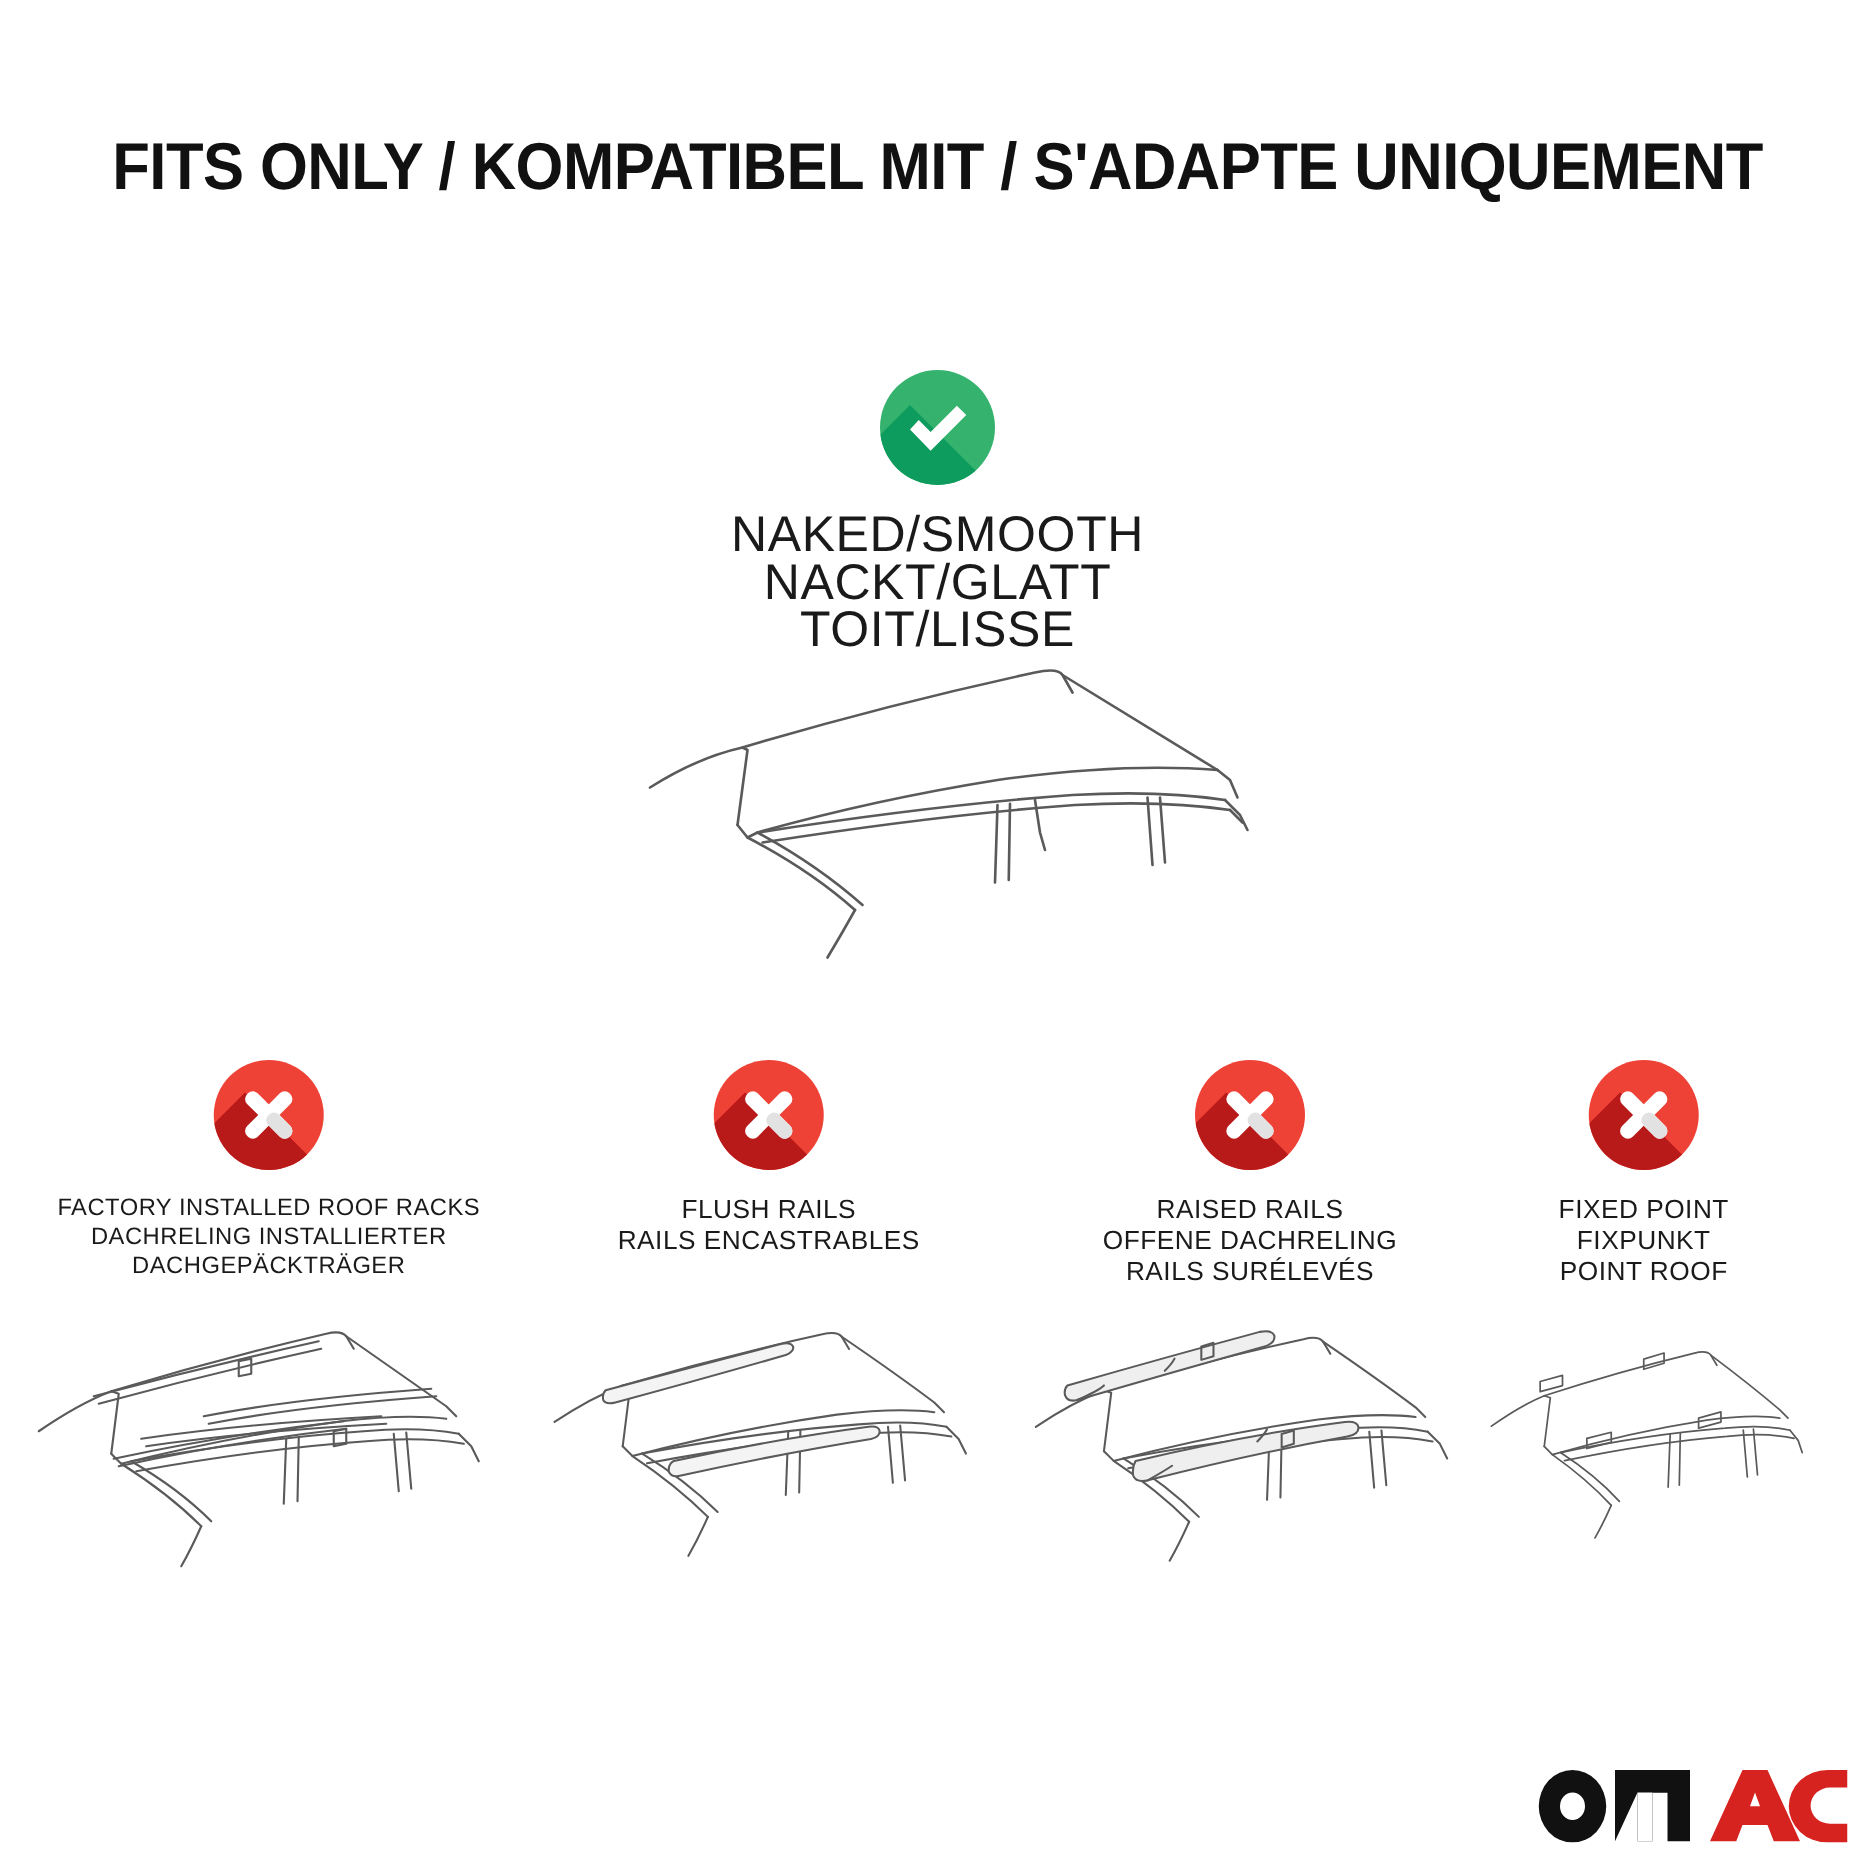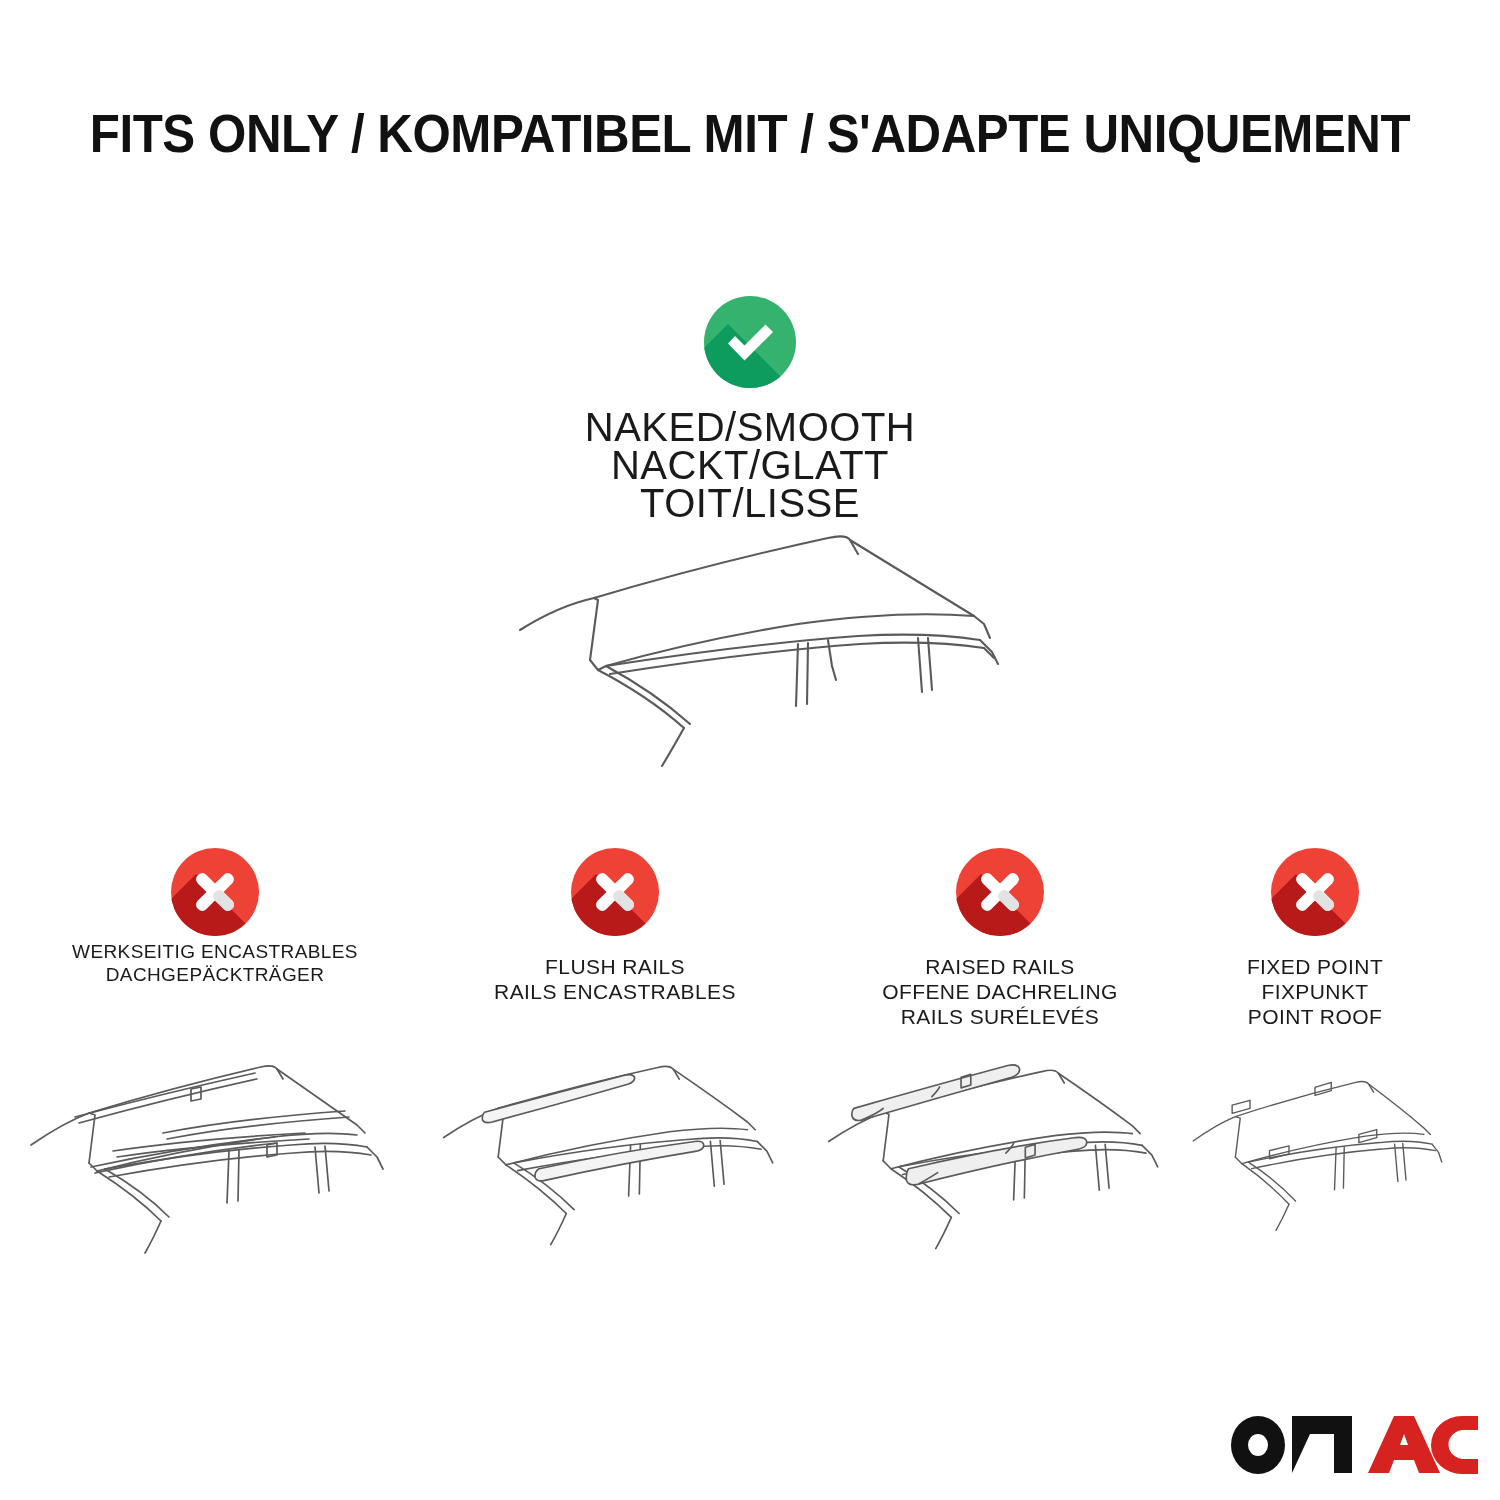--- a/index.html
+++ b/index.html
@@ -224,21 +224,22 @@
       <div class="badge badge-red">
         <span class="shadow"></span>
         <svg viewBox="0 0 88 88" xmlns="http://www.w3.org/2000/svg" aria-hidden="true">
           <g fill="#ffffff">
             <rect x="20" y="38" width="48" height="12" rx="5.5" transform="rotate(45 44 44)"></rect>
             <rect x="20" y="38" width="48" height="12" rx="5.5" transform="rotate(-45 44 44)"></rect>
           </g>
           <rect x="44" y="38" width="24" height="12" rx="5.5" fill="#e2e2e2" transform="rotate(45 44 44)"></rect>
         </svg>
       </div>
-      <div class="deny-caption" style="margin-top:0">WERKSEITIG ENCASTRABLES</div>
+      <div class="deny-caption">FACTORY INSTALLED ROOF RACKS</div>
+      <div class="deny-caption" style="margin-top:0">DACHRELING INSTALLIERTER</div>
       <div class="deny-caption" style="margin-top:0">DACHGEPÄCKTRÄGER</div>
 
       <div class="roof-small">
         <svg viewBox="0 0 420 210" xmlns="http://www.w3.org/2000/svg">
           <g fill="none" stroke="#5a5a5a" stroke-width="1.7" stroke-linejoin="round" stroke-linecap="round">
 
             <path d="M26 92 Q58 70 84 60 L90 62 L84 110"></path>
             <path d="M84 60 Q170 34 256 14 Q268 11 272 16 L278 26"></path>
             <path d="M272 16 Q318 48 352 72 L360 80"></path>
             <path d="M84 110 L92 118 Q180 96 268 84 Q320 78 352 82"></path>

